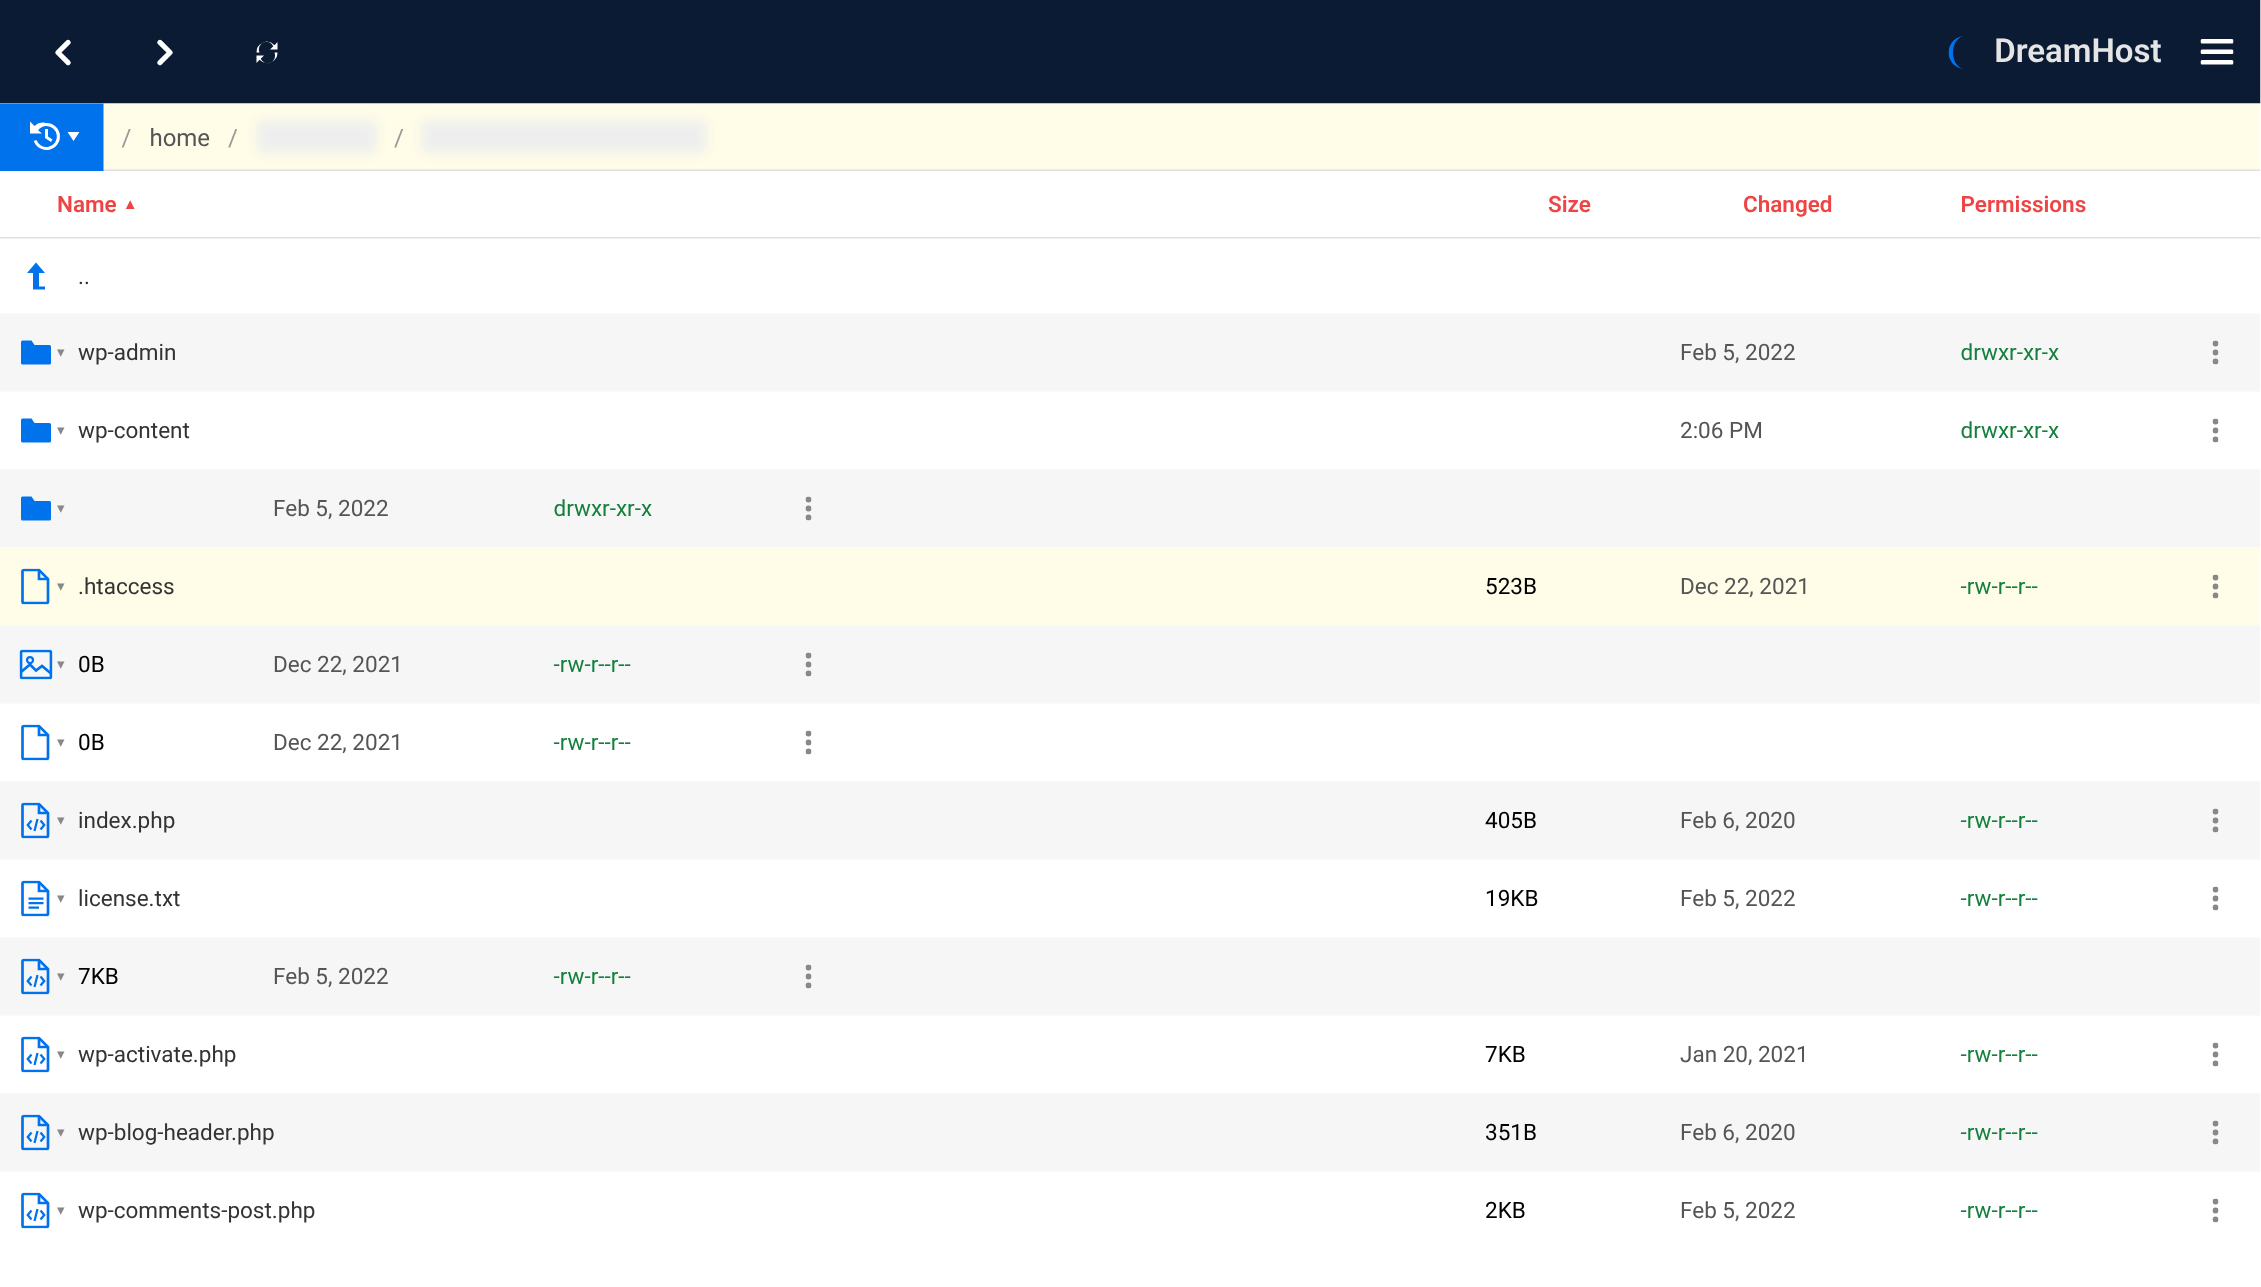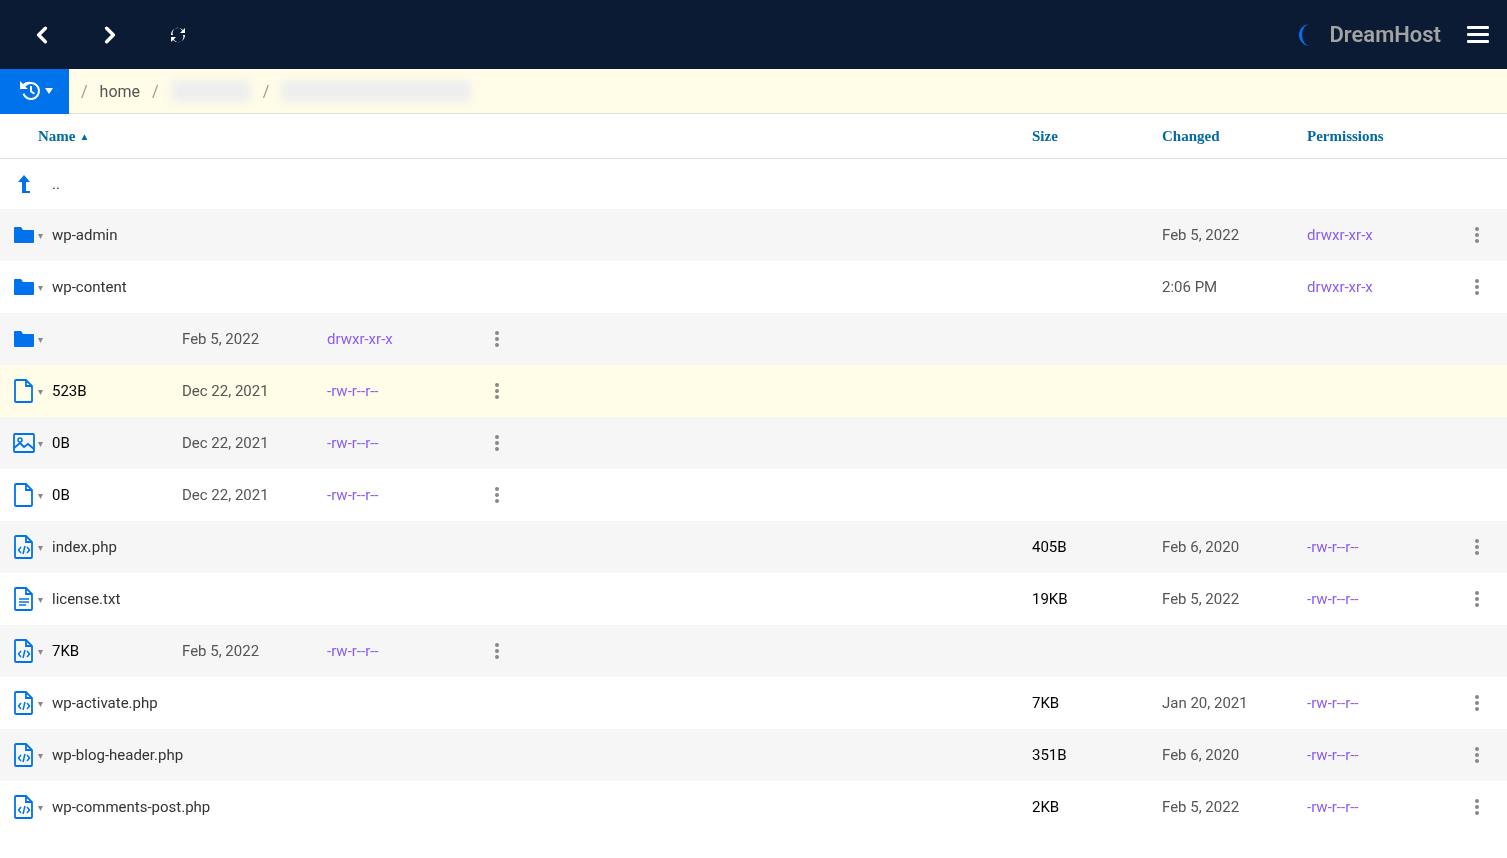--- a/index.html
+++ b/index.html
@@ -1,48 +1,48 @@
 <!DOCTYPE html>
 <html><head>
   <meta charset="utf-8">
   <style>
     * { margin: 0; padding: 0; box-sizing: border-box; }
     body { font-family: -apple-system, BlinkMacSystemFont, "Segoe UI", Roboto, Helvetica, Arial, sans-serif; background: #fff; color: #333; }
     .topbar { background: #0a1b33; height: 69px; display: flex; align-items: center; justify-content: space-between; padding: 0 12px; }
     .topbar-left { display: flex; align-items: center; gap: 32px; padding-left: 12px; }
     .nav-btn { width: 36px; height: 36px; display: flex; align-items: center; justify-content: center; cursor: pointer; color: #fff; }
-    .brand { display: flex; align-items: center; gap: 8px; color: #a3a3a3; font-size: 22px; font-weight: 600; }
+    .brand { display: flex; align-items: center; gap: 8px; color: #e5e5e5; font-size: 22px; font-weight: 600; }
     .topbar-right { display: flex; align-items: center; gap: 20px; }
     .hamburger { cursor: pointer; padding: 6px; }
     .hamburger svg { display: block; }
     .breadcrumb-bar { display: flex; align-items: center; background: #fffde7; height: 45px; border-bottom: 1px solid #e0e0e0; }
     .history-btn { width: 69px; height: 45px; background: #0073ec; display: flex; align-items: center; justify-content: center; cursor: pointer; color: #fff; }
     .crumbs { display: flex; align-items: center; padding: 0 12px; gap: 12px; color: #555; }
     .crumb-sep { color: #999; }
     .crumb-home { cursor: pointer; }
     .blur-box { background: #eee; filter: blur(4px); height: 22px; border-radius: 2px; }
     .blur1 { width: 80px; }
     .blur2 { width: 190px; }
-    .header-row { display: flex; align-items: center; height: 45px; border-bottom: 1px solid #e0e0e0; padding: 0 10px; font-weight: 600; color: #0369a1; font-size: 15px; font-family: Liberation Serif, serif; }
+    .header-row { display: flex; align-items: center; height: 45px; border-bottom: 1px solid #e0e0e0; padding: 0 10px; font-weight: 600; color: #ef4444; font-size: 15px; }
     .col-name { flex: 1; padding-left: 28px; display: flex; align-items: center; gap: 4px; }
     .col-size { width: 130px; }
     .col-changed { width: 145px; }
     .col-perms { width: 150px; }
     .col-menu { width: 40px; }
     .sort-caret { font-size: 10px; }
     .file-list { }
     .row { display: flex; align-items: center; height: 52px; padding: 0 10px; font-size: 15px; color: #333; cursor: pointer; }
     .row.stripe { background: #f6f6f6; }
     .row.highlight { background: #fffde7; }
     .row .icon-cell { width: 28px; display: flex; align-items: center; justify-content: center; }
     .row .caret { width: 14px; color: #888; font-size: 10px; }
     .row .name-cell { flex: 1; display: flex; align-items: center; }
     .row .size-cell { width: 130px; color: #000000; }
     .row .changed-cell { width: 145px; color: #555; }
-    .row .perms-cell { width: 150px; color: #8b5cf6; }
+    .row .perms-cell { width: 150px; color: #15803d; margin-left: 42px; }
     .row .menu-cell { width: 40px; display: flex; align-items: center; justify-content: center; color: #888; cursor: pointer; }
     .dots svg { display: block; }
     .up-row { height: 50px; }
     .up-row .name-cell { color: #333; }
     svg { display: block; }
   </style>
 </head>
 <body>
 
 <div class="topbar">
@@ -195,20 +195,23 @@
       </div>
     </div>
     <div class="row highlight">
       <div class="icon-cell">
         <svg width="20" height="24" viewBox="0 0 20 24">
           <path d="M2 1h10l6 6v15a1 1 0 0 1-1 1H2a1 1 0 0 1-1-1V2a1 1 0 0 1 1-1z" fill="none" stroke="#0073ec" stroke-width="1.8"></path>
           <path d="M12 1v6h6" fill="none" stroke="#0073ec" stroke-width="1.8"></path>
         </svg>
       </div>
       <div class="caret">▾</div>
+      <div class="name-cell">
+        <span>.htaccess</span>
+      </div>
       <div class="size-cell">523B</div>
       <div class="changed-cell">Dec 22, 2021</div>
       <div class="perms-cell">-rw-r--r--</div>
       <div class="menu-cell">
         <span class="dots">
           <svg width="4" height="16" viewBox="0 0 4 16">
             <circle cx="2" cy="2" r="2" fill="#888"></circle>
             <circle cx="2" cy="8" r="2" fill="#888"></circle>
             <circle cx="2" cy="14" r="2" fill="#888"></circle>
           </svg>

